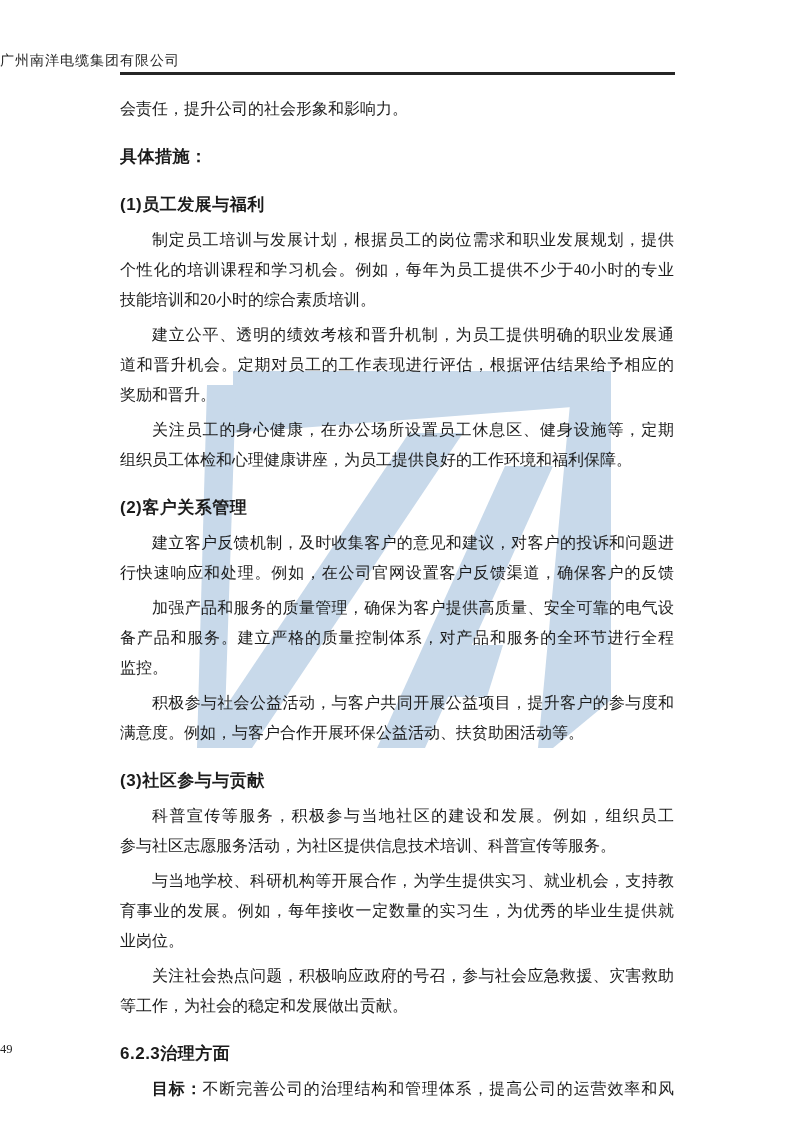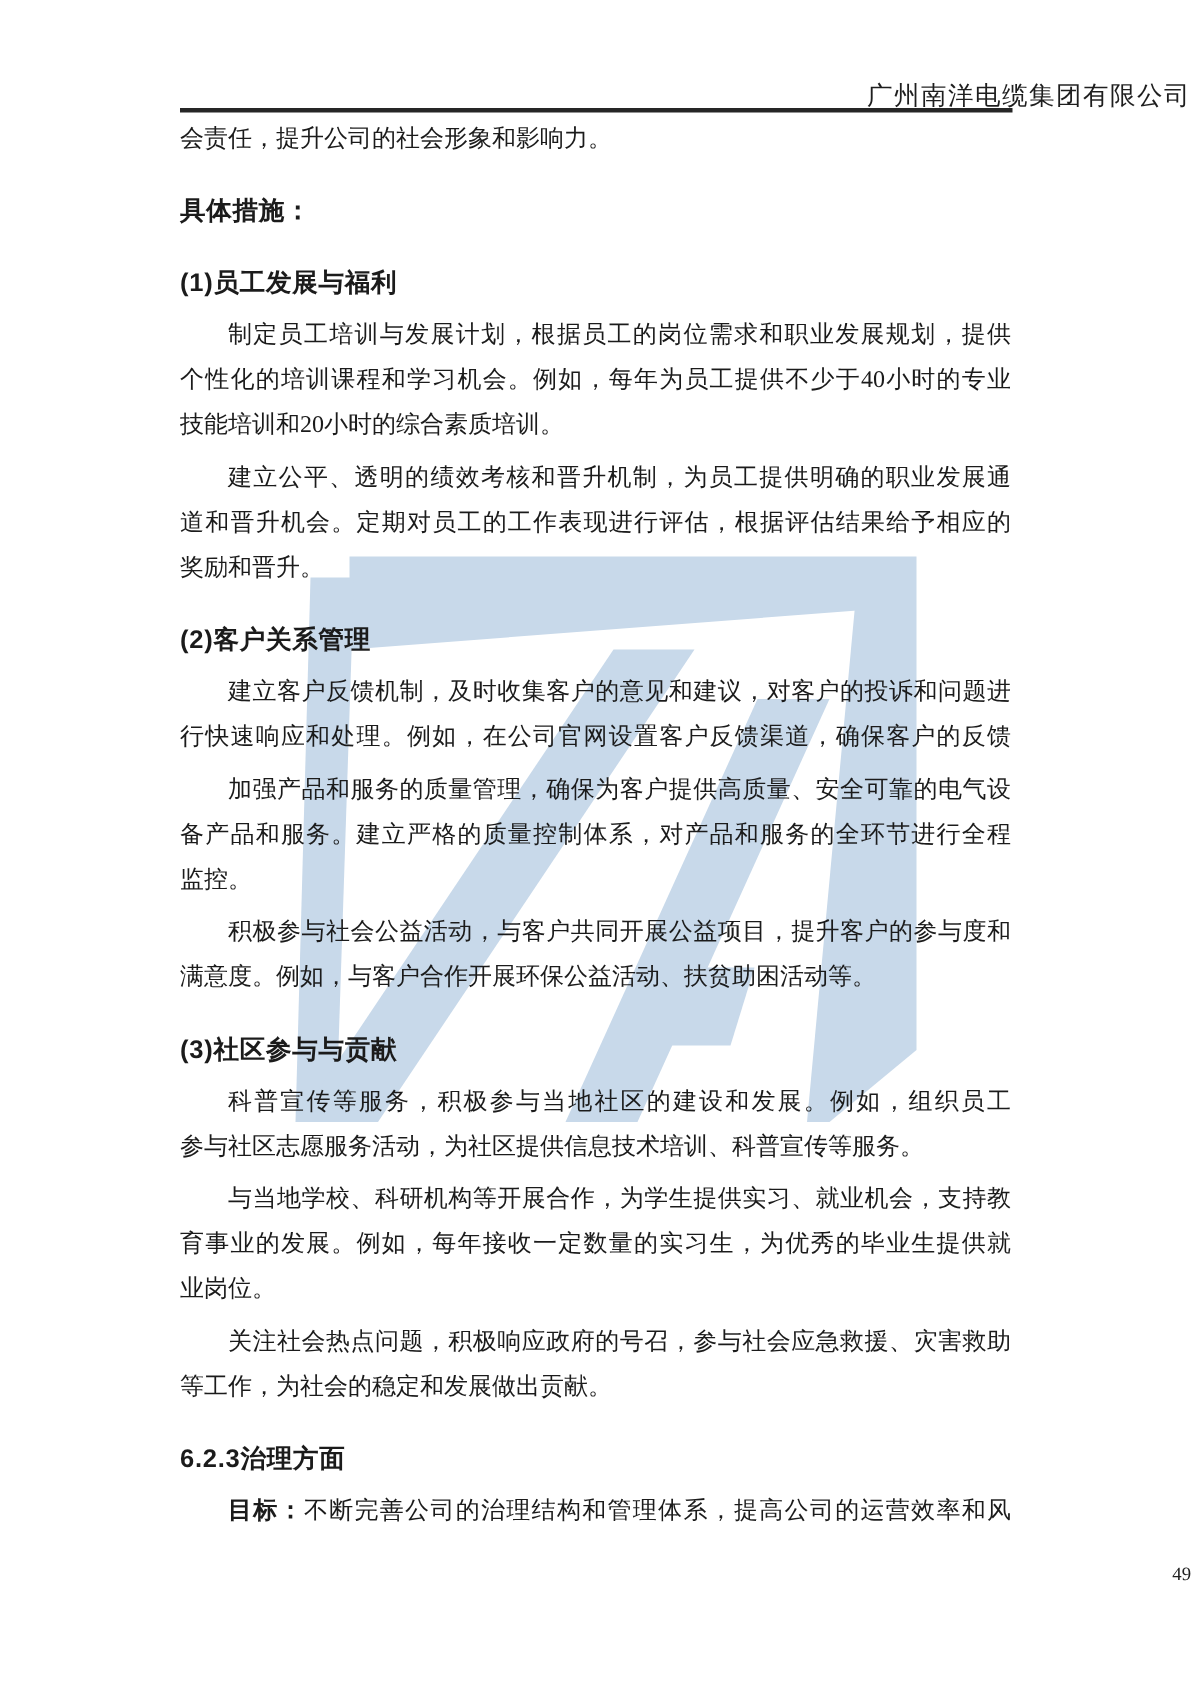--- a/index.html
+++ b/index.html
@@ -9,60 +9,60 @@
     background:#ffffff;
     overflow:hidden;
     font-family:"Liberation Serif", serif;
     color:#1b1b1b;
   }
   
   .watermark{position:absolute;left:0;top:0;z-index:0;}
 
   .header-company{
     position:absolute;top:52px;left:0;width:100%;
-    text-align:right;
-    font-size:17px;
+    text-align:left;
+    font-size:14px;
     letter-spacing:1px;
     color:#1e1e1e;
     z-index:1;
   }
   .header-rule{
     position:absolute;top:72px;left:120px;
     width:555px;height:3px;
     background:#262626;
     z-index:1;
   }
 
   .doc-body{
     position:absolute;left:120px;top:78px;width:554px;
     z-index:1;
     font-size:16px;
     line-height:30px;
   }
   .para{margin:5px 0 0 0;}
-  .para:first-child{margin-top:0;}
+  .para:first-child{margin-top:16px;}
   .para.heading{
     margin-top:18px;
     font-weight:bold;
     font-size:17px;
     font-family:"Liberation Sans", sans-serif;
     letter-spacing:0.5px;
   }
   .line{text-align:left;}
   .line.fill{
     text-align:justify;
     text-align-last:justify;
     text-justify:inter-character;
   }
   .line.indent{text-indent:32px;}
   .line b{font-weight:bold;}
 
   .page-footer{
     position:absolute;top:1042px;left:0;width:100%;
-    text-align:right;
+    text-align:left;
     font-size:12.5px;
     color:#222;
     z-index:1;
   }
 </style>
 </head>
 <body>
 
 <div class="page">
 
@@ -90,20 +90,24 @@
       </div>
       <div class="para body">
         <div class="line fill indent">制定员工培训与发展计划，根据员工的岗位需求和职业发展规划，提供</div>
         <div class="line fill">个性化的培训课程和学习机会。例如，每年为员工提供不少于40小时的专业</div>
         <div class="line">技能培训和20小时的综合素质培训。</div>
       </div>
       <div class="para body">
         <div class="line fill indent">建立公平、透明的绩效考核和晋升机制，为员工提供明确的职业发展通</div>
         <div class="line fill">道和晋升机会。定期对员工的工作表现进行评估，根据评估结果给予相应的</div>
         <div class="line">奖励和晋升。</div>
+      </div>
+      <div class="para body">
+        <div class="line fill indent">关注员工的身心健康，在办公场所设置员工休息区、健身设施等，定期</div>
+        <div class="line">组织员工体检和心理健康讲座，为员工提供良好的工作环境和福利保障。</div>
       </div>
       <div class="para heading">
         <div class="line">(2)客户关系管理</div>
       </div>
       <div class="para body">
         <div class="line fill indent">建立客户反馈机制，及时收集客户的意见和建议，对客户的投诉和问题进</div>
         <div class="line fill">行快速响应和处理。例如，在公司官网设置客户反馈渠道，确保客户的反馈</div>
       </div>
       <div class="para body">
         <div class="line fill indent">加强产品和服务的质量管理，确保为客户提供高质量、安全可靠的电气设</div>

